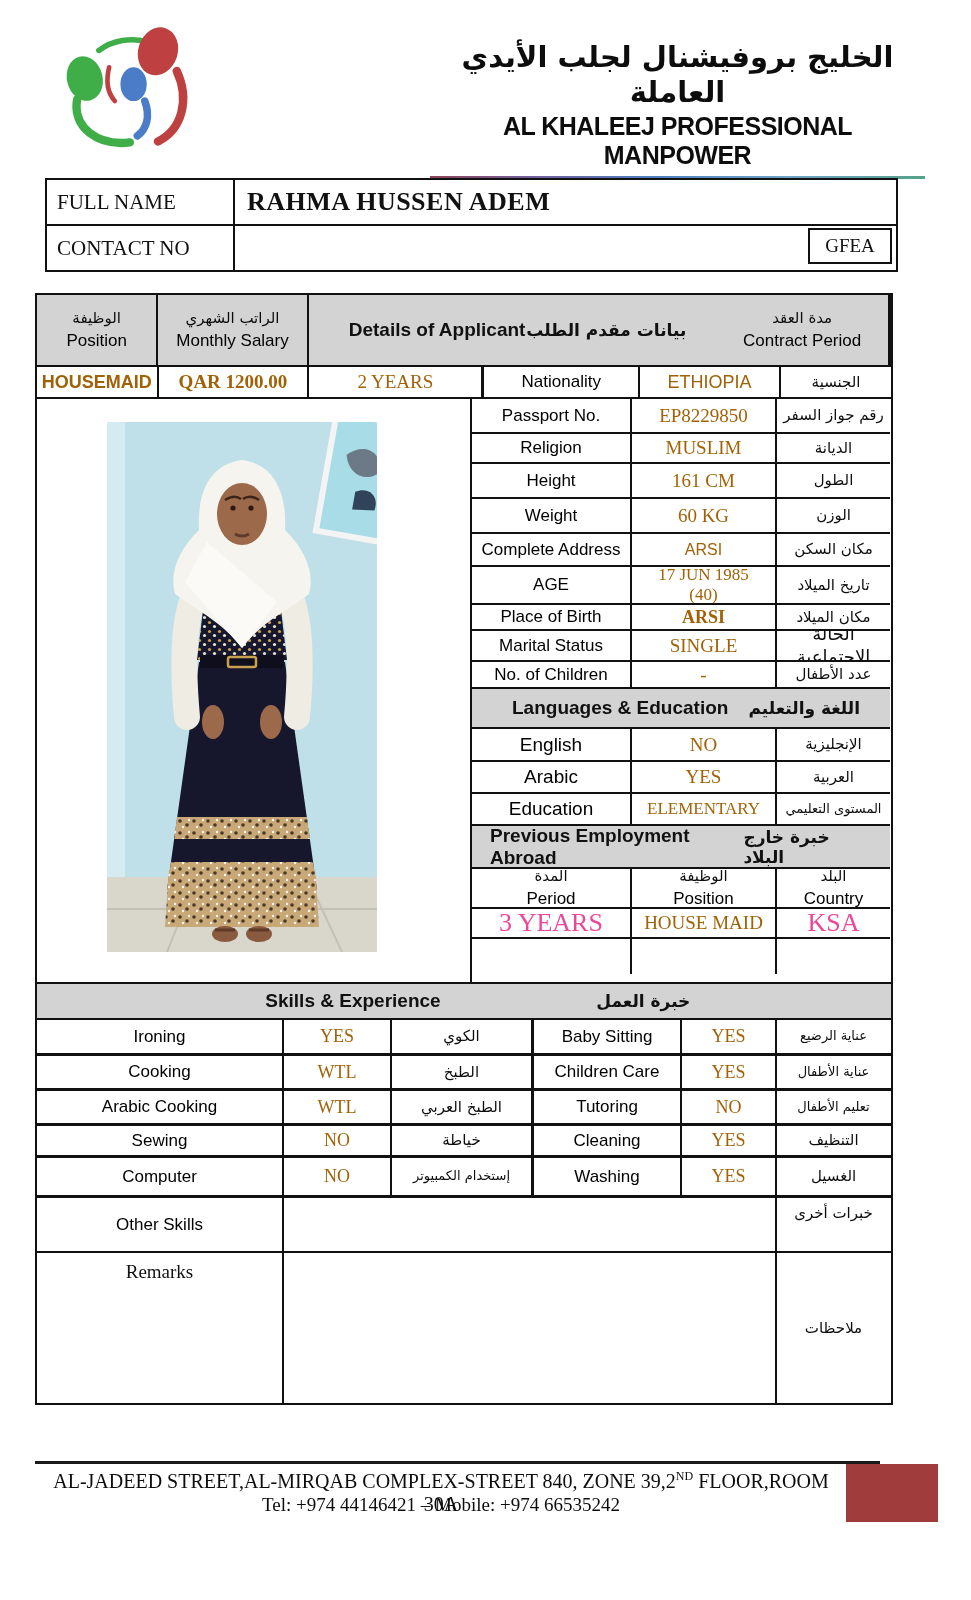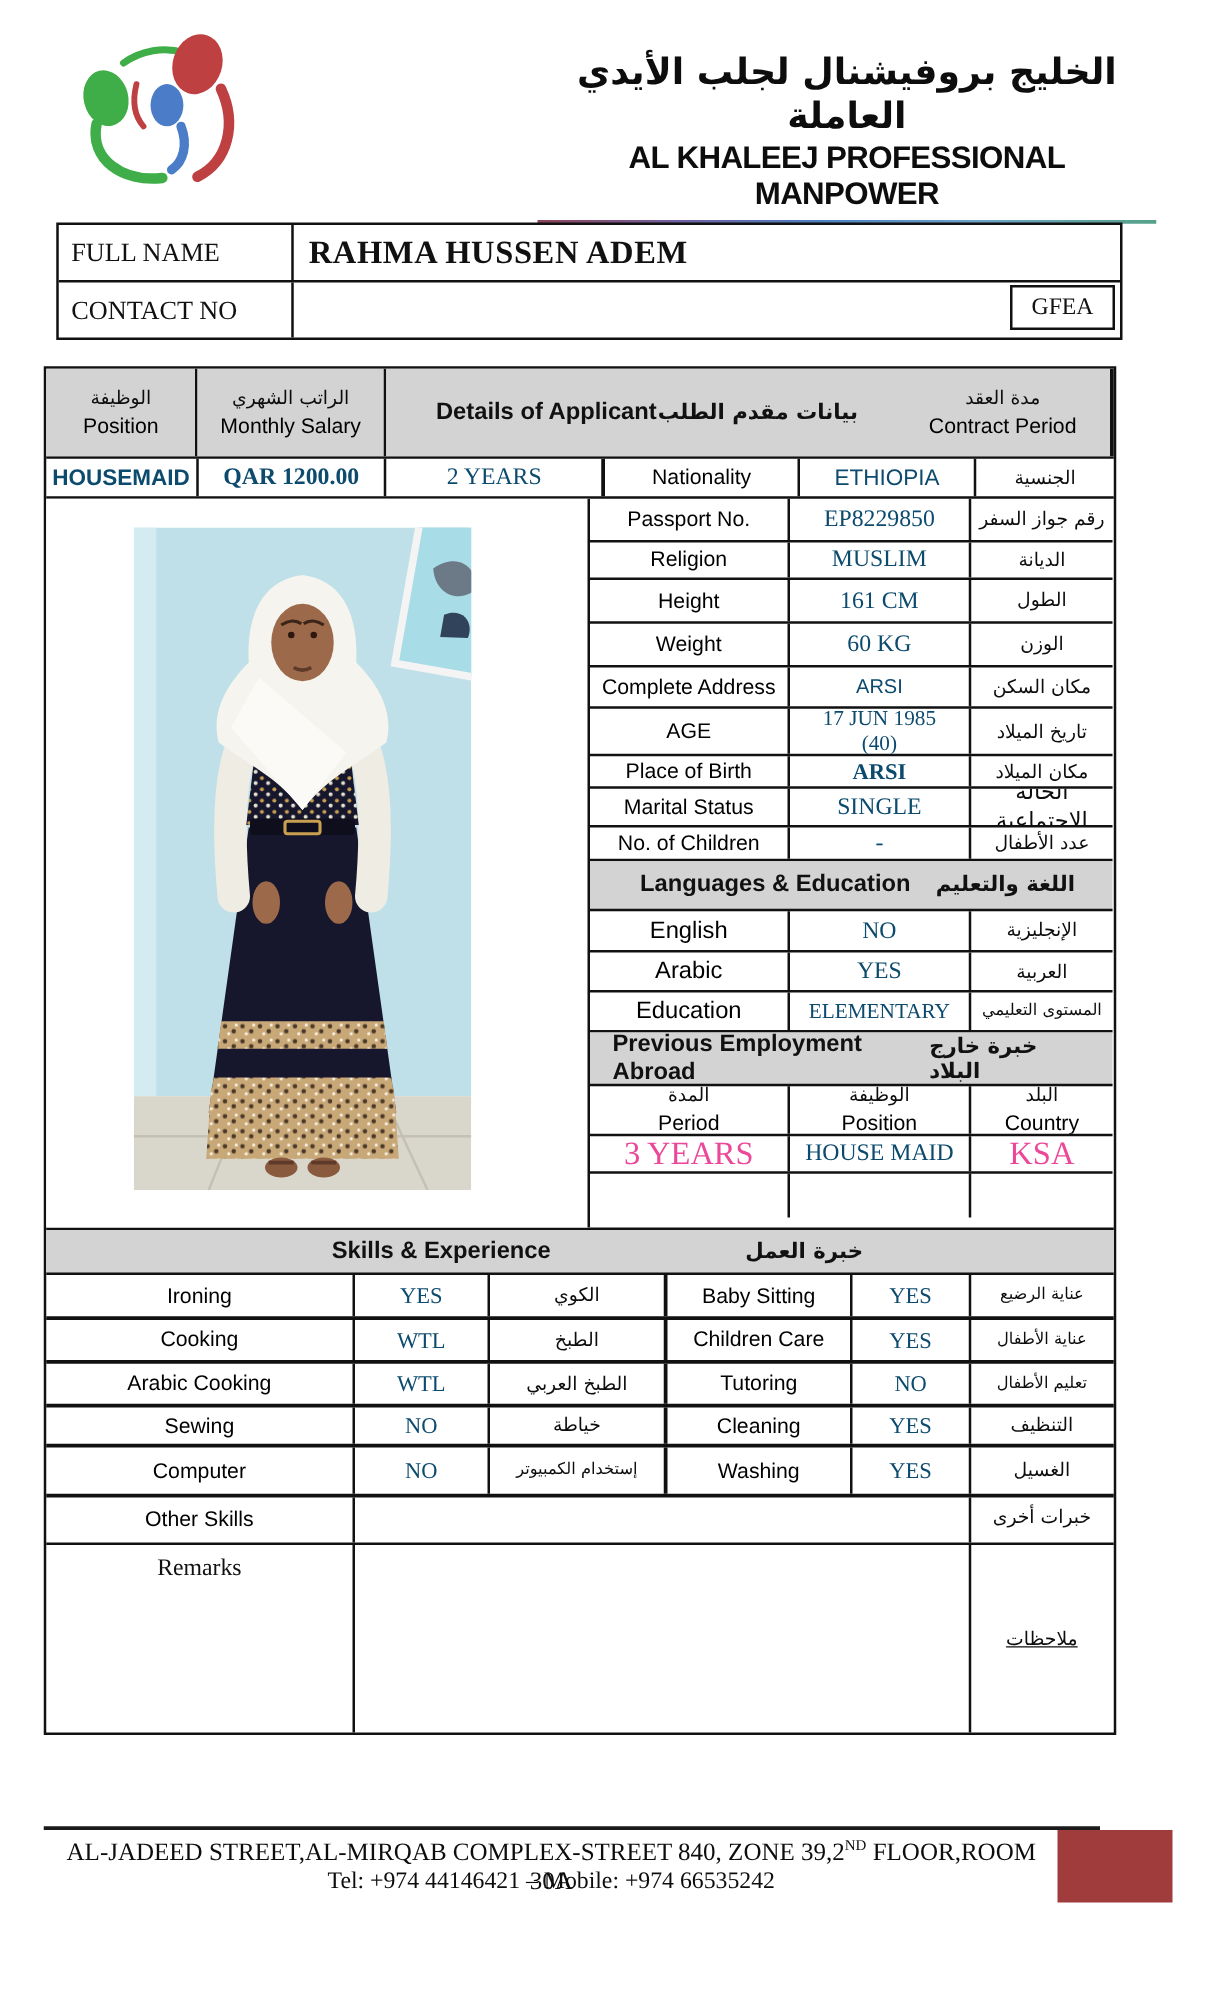--- a/index.html
+++ b/index.html
@@ -26,31 +26,31 @@
             display:flex;align-items:center;justify-content:center;font-family:"Liberation Serif",serif;font-size:19px;}
 
   
   .maintable{position:absolute;left:35px;top:293px;width:858px;border:2.5px solid #111;box-sizing:border-box;background:#fff;}
   .row{display:flex;box-sizing:border-box;border-bottom:2px solid #111;}
   .c{box-sizing:border-box;border-right:2px solid #111;display:flex;flex-direction:column;
      align-items:center;justify-content:center;text-align:center;overflow:hidden;}
   .c.last{border-right:none;}
   .gray{background:#d3d3d3;}
   .h72{height:72px;} .h32{height:32px;} .h36{height:36px;} .h35{height:35px;} .h40{height:40px;}
-  .h55{height:38px;} .h150{height:150px;border-bottom:none;}
+  .h55{height:55px;} .h150{height:150px;border-bottom:none;}
 
   .w125{width:125px;} .w130{width:155px;} .w180{width:180px;border-right:3px solid #111;} .w423{width:418px;}
   .w160{width:160px;} .w147{width:145px;} .w116{width:113px;}
   .sk1{width:247px;align-items:center;} .sk2{width:108px;} .sk3{width:142px;border-right:3px solid #111;} .sk4{width:148px;} .sk5{width:95px;} .sk6{width:113px;}
   .os-mid{width:493px;}
 
   .lbl-en{font-family:Liberation Sans, sans-serif;font-size:17px;color:#000000;}
   .lbl-ar{font-family:"DejaVu Sans",sans-serif;font-size:15px;color:#0d0d0d;line-height:1.25;}
   .two-line .lbl-ar{margin-bottom:3px;}
-  .val{font-family:"Liberation Serif",serif;font-size:19px;color:#0c4a6e;}
+  .val{font-family:"Liberation Serif",serif;font-size:19px;color:#a16207;}
   .val.sans{font-family:"Liberation Sans",sans-serif;font-size:18px;}
   .val.bold{font-weight:bold;}
   .val-black{font-family:"Liberation Serif",serif;font-size:26px;color:#ec4899;}
   .small2{font-size:17px;line-height:1.15;}
 
   .sec-hdr{display:flex;flex-direction:row;align-items:center;justify-content:space-between;
            padding:0 30px 0 40px;box-sizing:border-box;}
   .sec-hdr .en{font-family:"Liberation Sans",sans-serif;font-weight:bold;font-size:19px;}
   .sec-hdr .ar{font-family:"DejaVu Sans",sans-serif;font-weight:bold;font-size:17px;}
 
@@ -65,21 +65,21 @@
 
   .skills-hdr{position:relative;}
   .skills-hdr .en{position:absolute;left:37%;top:50%;transform:translate(-50%,-50%);
                   font-family:"Liberation Sans",sans-serif;font-weight:bold;font-size:19px;}
   .skills-hdr .ar{position:absolute;left:71%;top:50%;transform:translate(-50%,-50%);
                   font-family:"DejaVu Sans",sans-serif;font-weight:bold;font-size:17px;}
   .skrow{border-bottom:3px solid #111;}
   .skrow .val{font-size:18px;}
 
   .remarks-lbl{justify-content:flex-start;padding-top:8px;font-family:"Liberation Serif",serif;font-size:19px;}
-  .remarks-ar{justify-content:center;text-decoration:underline;}
+  .remarks-ar{justify-content:center;}
 
   
   .footer-line{position:absolute;left:35px;top:1461px;width:845px;height:3px;background:#1a1a1a;}
   .footer-red{position:absolute;left:846px;top:1464px;width:92px;height:58px;background:#a03c3c;}
   .footer-addr{position:absolute;left:35px;top:1469px;width:812px;text-align:center;
                font-family:"Liberation Serif",serif;font-size:20px;color:#0d0d0d;}
   .footer-addr sup{font-size:12px;}
   .footer-tel{position:absolute;left:35px;top:1494px;width:812px;text-align:center;
               font-family:"Liberation Serif",serif;font-size:19px;color:#0d0d0d;}
 </style>

